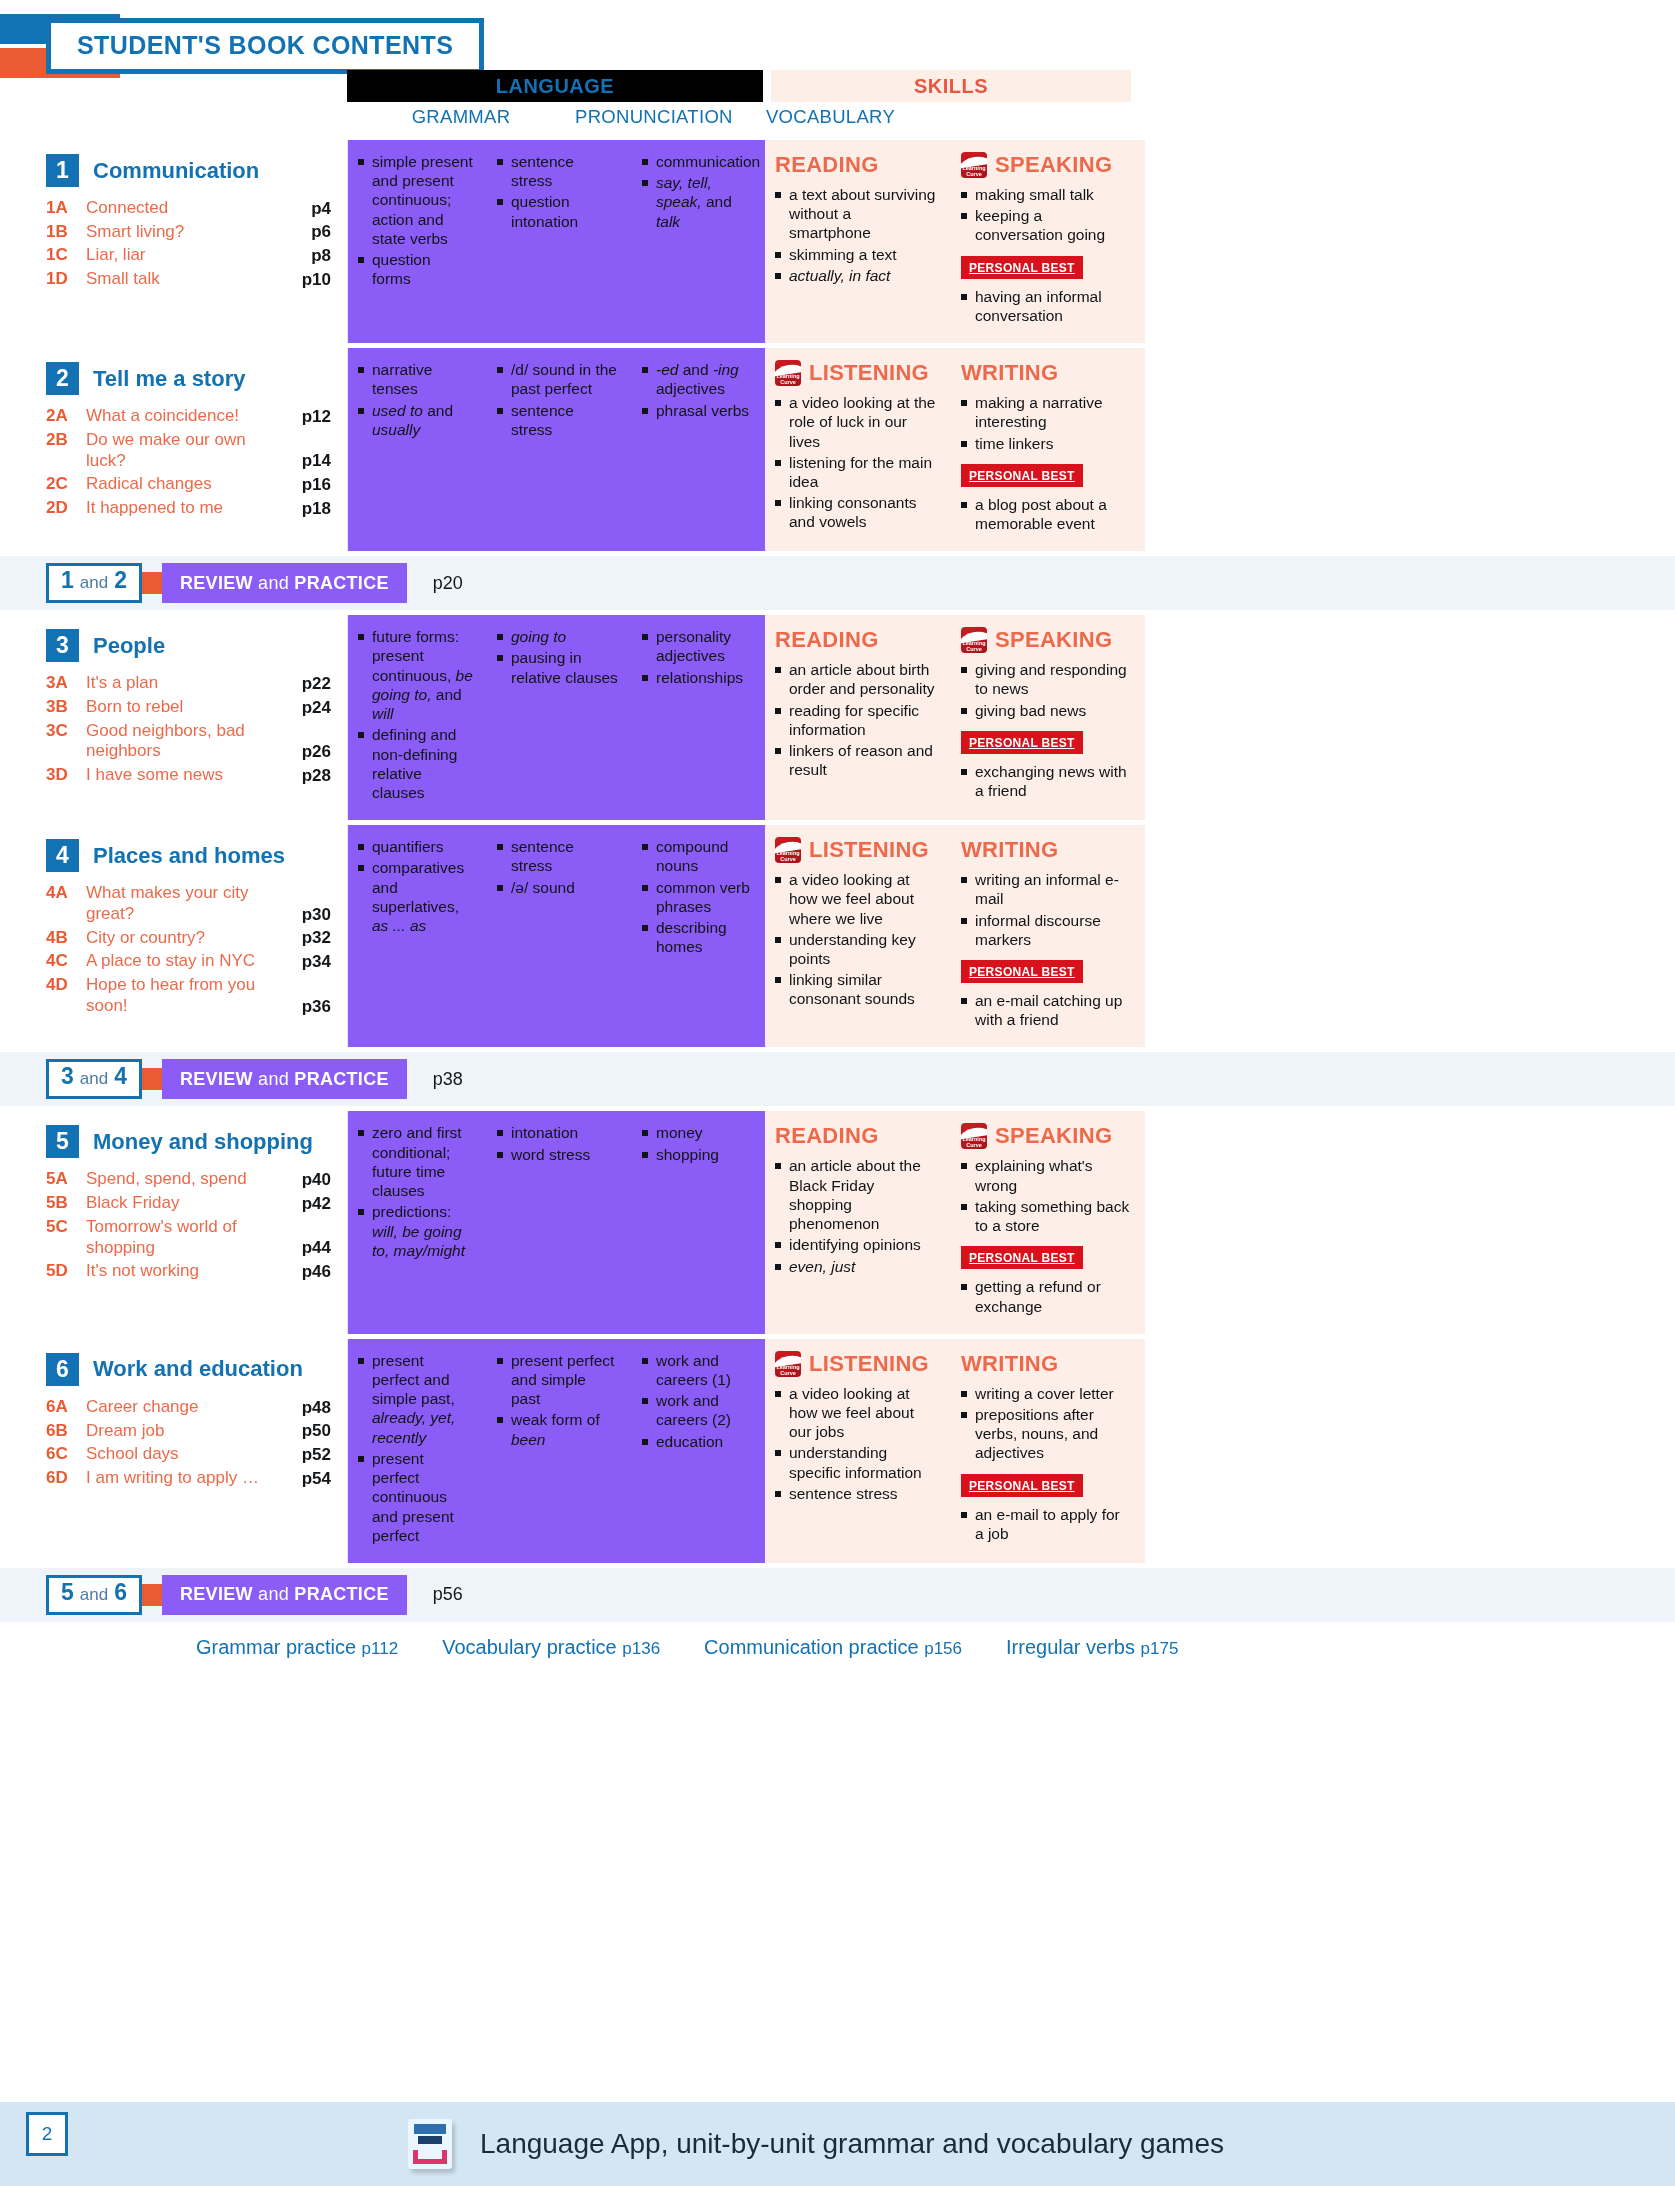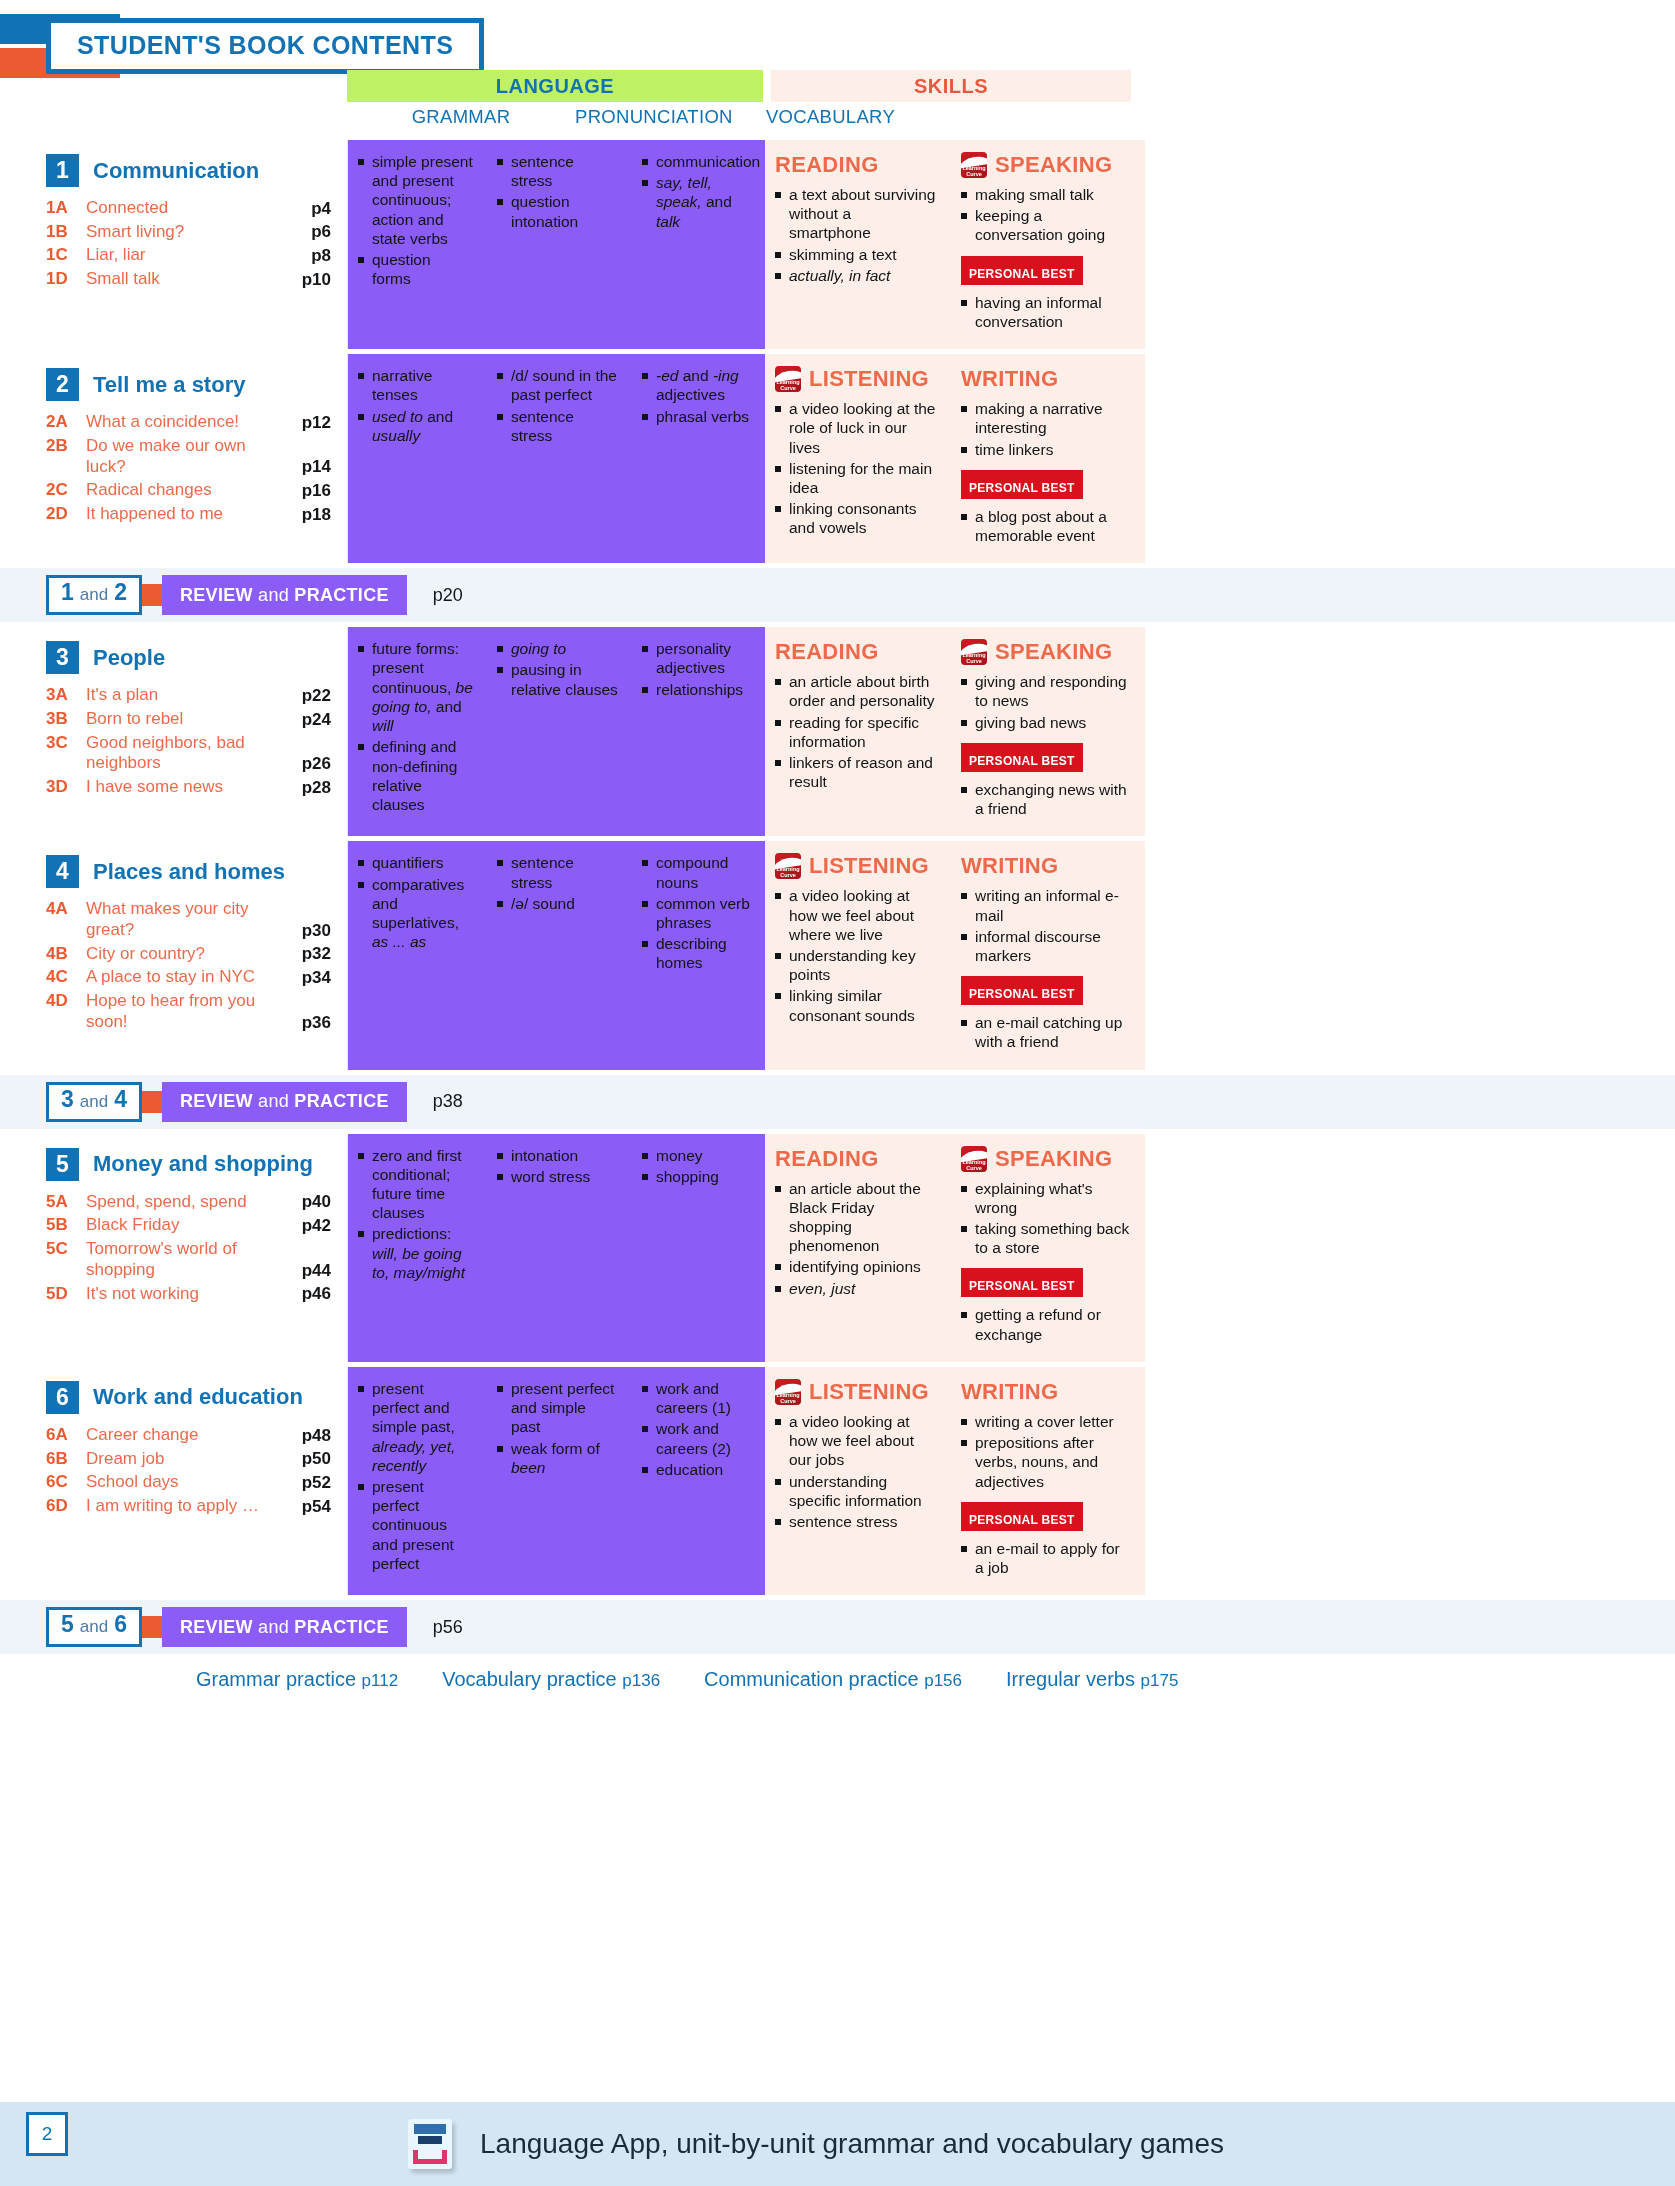--- a/index.html
+++ b/index.html
@@ -29,21 +29,21 @@
     padding: 8px 26px 9px 26px;
   }
   .title-box span {
     font-size: 25px; font-weight: bold; color: #1272b3;
     letter-spacing: 0.4px;
   }
 
   
   .band-language {
     position: absolute; left: 347px; top: 70px;
-    width: 416px; height: 32px; background: #bef264;
+    width: 416px; height: 32px; background: #000000;
     text-align: center; line-height: 32px;
     font-size: 20px; font-weight: bold; color: #1272b3;
     letter-spacing: 0.5px;
   }
   .band-skills {
     position: absolute; left: 771px; top: 70px;
     width: 360px; height: 32px; background: #fdeee7;
     text-align: center; line-height: 32px;
     font-size: 20px; font-weight: bold; color: #e8573f;
     letter-spacing: 0.5px;
@@ -131,21 +131,21 @@
   }
   .lc-icon span {
     position: absolute; bottom: 1px; left: 0; right: 0;
     font-size: 5.5px; color: #ffffff; text-align: center; line-height: 6px;
     font-weight: bold; z-index: 2;
   }
 
   .pb-badge {
     display: inline-block; background: #d8121c; color: #ffffff;
     font-size: 12px; font-weight: bold; letter-spacing: 0.3px;
-    padding: 11px 8px 4px 8px; margin: 9px 0 8px 0;
+    padding: 5px 8px 4px 8px; margin: 9px 0 8px 0; text-decoration: underline;
   }
 
   
   .review-row {
     display: flex; align-items: center; background: #eff4fa;
     height: 54px; margin-bottom: 5px;
   }
   .review-wrap { display: flex; align-items: center; margin-left: 46px; }
   .review-units {
     border: 3px solid #1272b3; background: #ffffff;

